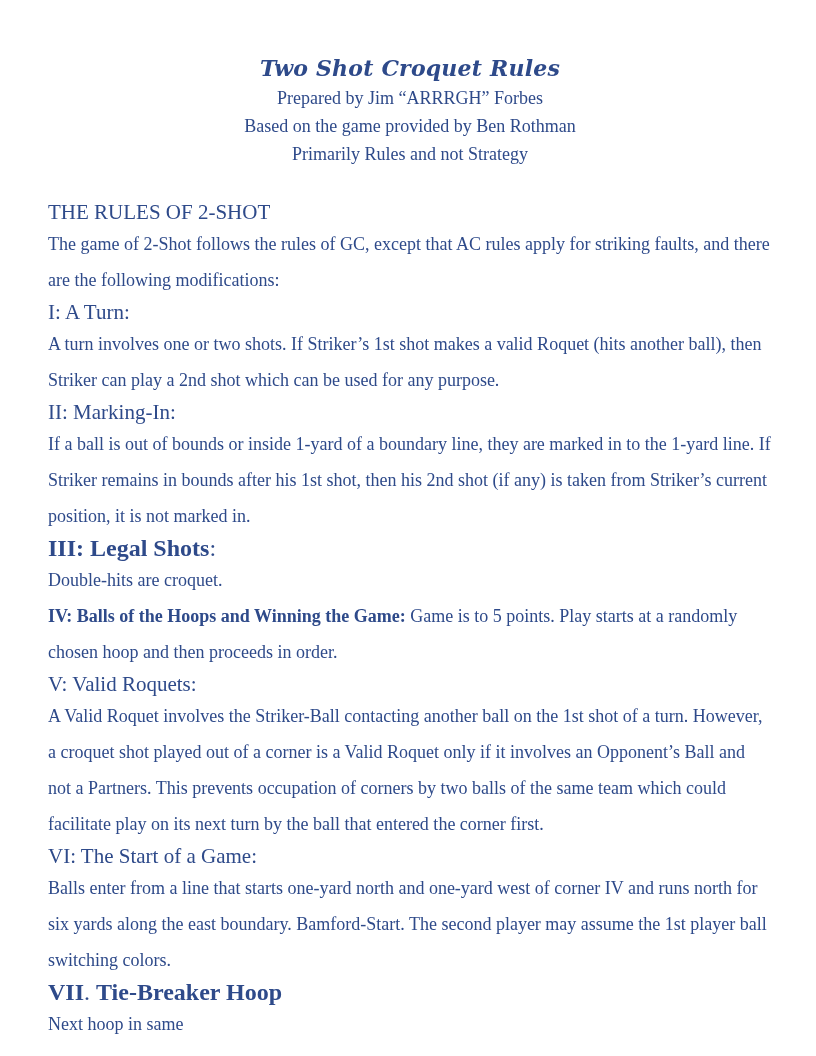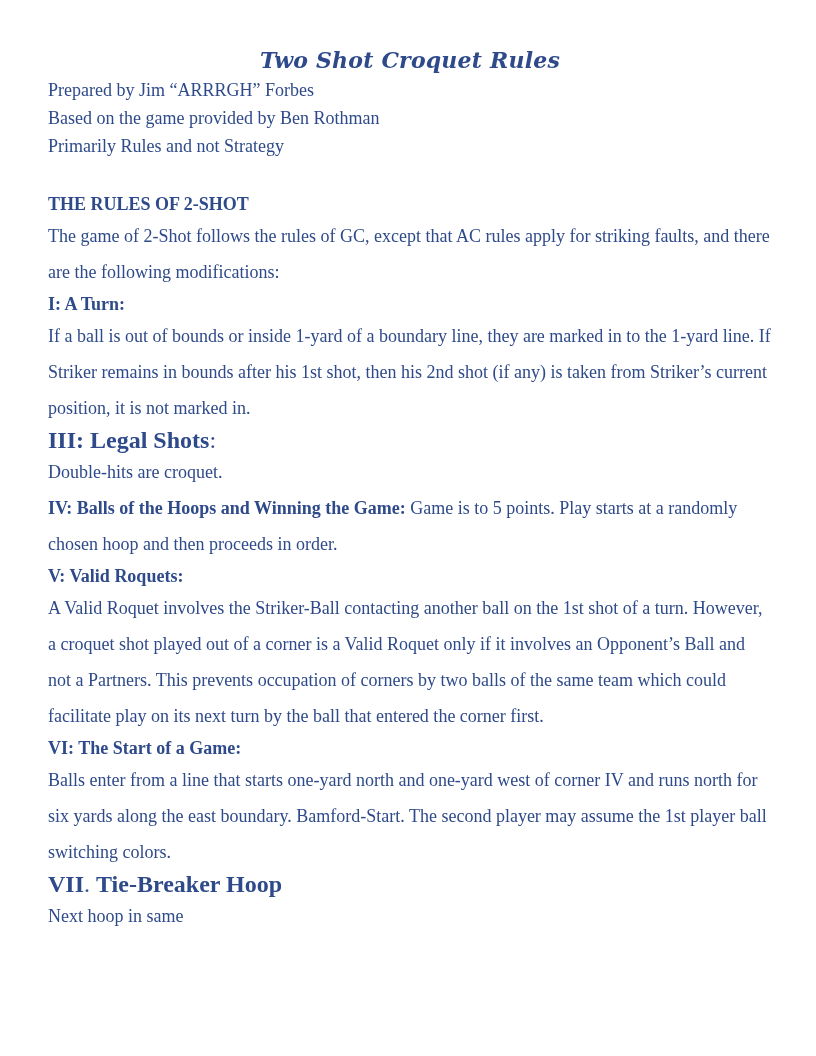--- a/index.html
+++ b/index.html
@@ -1,48 +1,50 @@
 <!DOCTYPE html>
 <html><head>
   <meta charset="utf-8">
   <style>
     html, body { margin: 0; padding: 0; background: #ffffff; }
     body {
       width: 816px; height: 1056px; position: relative; overflow: hidden;
       color: #2e4a8a;
       font-family: "Liberation Serif", "DejaVu Serif", serif;
     }
-    .page { position: absolute; left: 48px; top: 44px; width: 724px; }
+    .page { position: absolute; left: 48px; top: 52px; width: 724px; }
     .title {
       text-align: center; font-style: italic; font-weight: bold;
       font-size: 22px; line-height: 32px; color: #2e4a8a;
       font-family: "DejaVu Serif", serif; letter-spacing: 0.2px;
     }
-    .subtitle { text-align: left; font-size: 18px; line-height: 28px; }
+    .subtitle { text-align: center; font-size: 18px; line-height: 28px; }
     .gap { height: 30px; }
     .line { font-size: 24px; line-height: 28px; }
-    .h { font-weight: bold; font-size: 18px; line-height: 28px; }
+    .h { font-weight: normal; font-size: 21px; line-height: 28px; }
     .para { font-size: 18px; line-height: 36px; }
     b { font-weight: bold; }
   </style>
 </head>
 <body>
 
 <div class="page">
   <div class="title">Two Shot Croquet Rules</div>
   <div class="subtitle">Prepared by Jim “ARRRGH” Forbes</div>
   <div class="subtitle">Based on the game provided by Ben Rothman</div>
   <div class="subtitle">Primarily Rules and not Strategy</div>
   <div class="gap"></div>
 
   <div class="h">THE RULES OF 2-SHOT</div>
   <div class="para">The game of 2-Shot follows the rules of GC, except that AC rules apply for striking faults, and there are the following modifications:</div>
 
   <div class="h">I: A Turn:</div>
+  <div class="para">A turn involves one or two shots. If Striker’s 1st shot makes a valid Roquet (hits another ball), then Striker can play a 2nd shot which can be used for any purpose.</div>
 
+  <div class="h">II: Marking-In:</div>
   <div class="para">If a ball is out of bounds or inside 1-yard of a boundary line, they are marked in to the 1-yard line. If Striker remains in bounds after his 1st shot, then his 2nd shot (if any) is taken from Striker’s current position, it is not marked in.</div>
 
   <div class="line"><b>III: Legal Shots</b><span>:</span></div>
   <div class="para">Double-hits are croquet.</div>
 
   <div class="para"><b>IV: Balls of the Hoops and Winning the Game:</b><span> Game is to 5 points. Play starts at a randomly chosen hoop and then proceeds in order.</span></div>
 
   <div class="h">V: Valid Roquets:</div>
   <div class="para">A Valid Roquet involves the Striker-Ball contacting another ball on the 1st shot of a turn. However, a croquet shot played out of a corner is a Valid Roquet only if it involves an Opponent’s Ball and not a Partners. This prevents occupation of corners by two balls of the same team which could facilitate play on its next turn by the ball that entered the corner first.</div>
 

